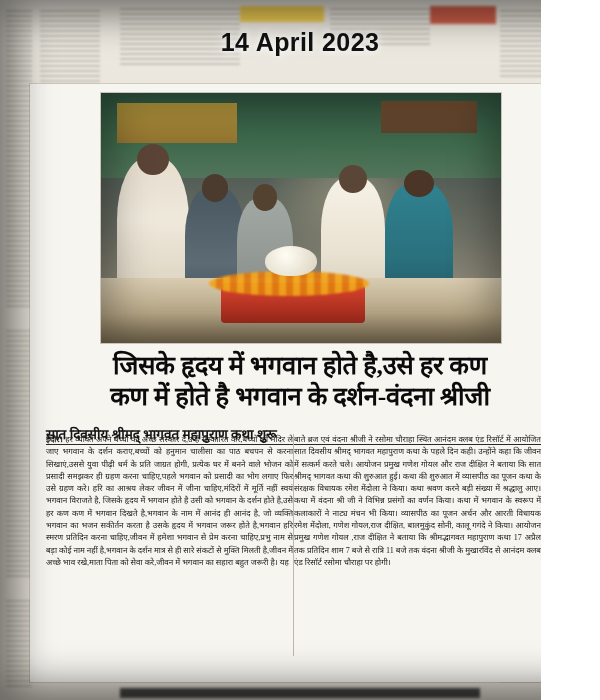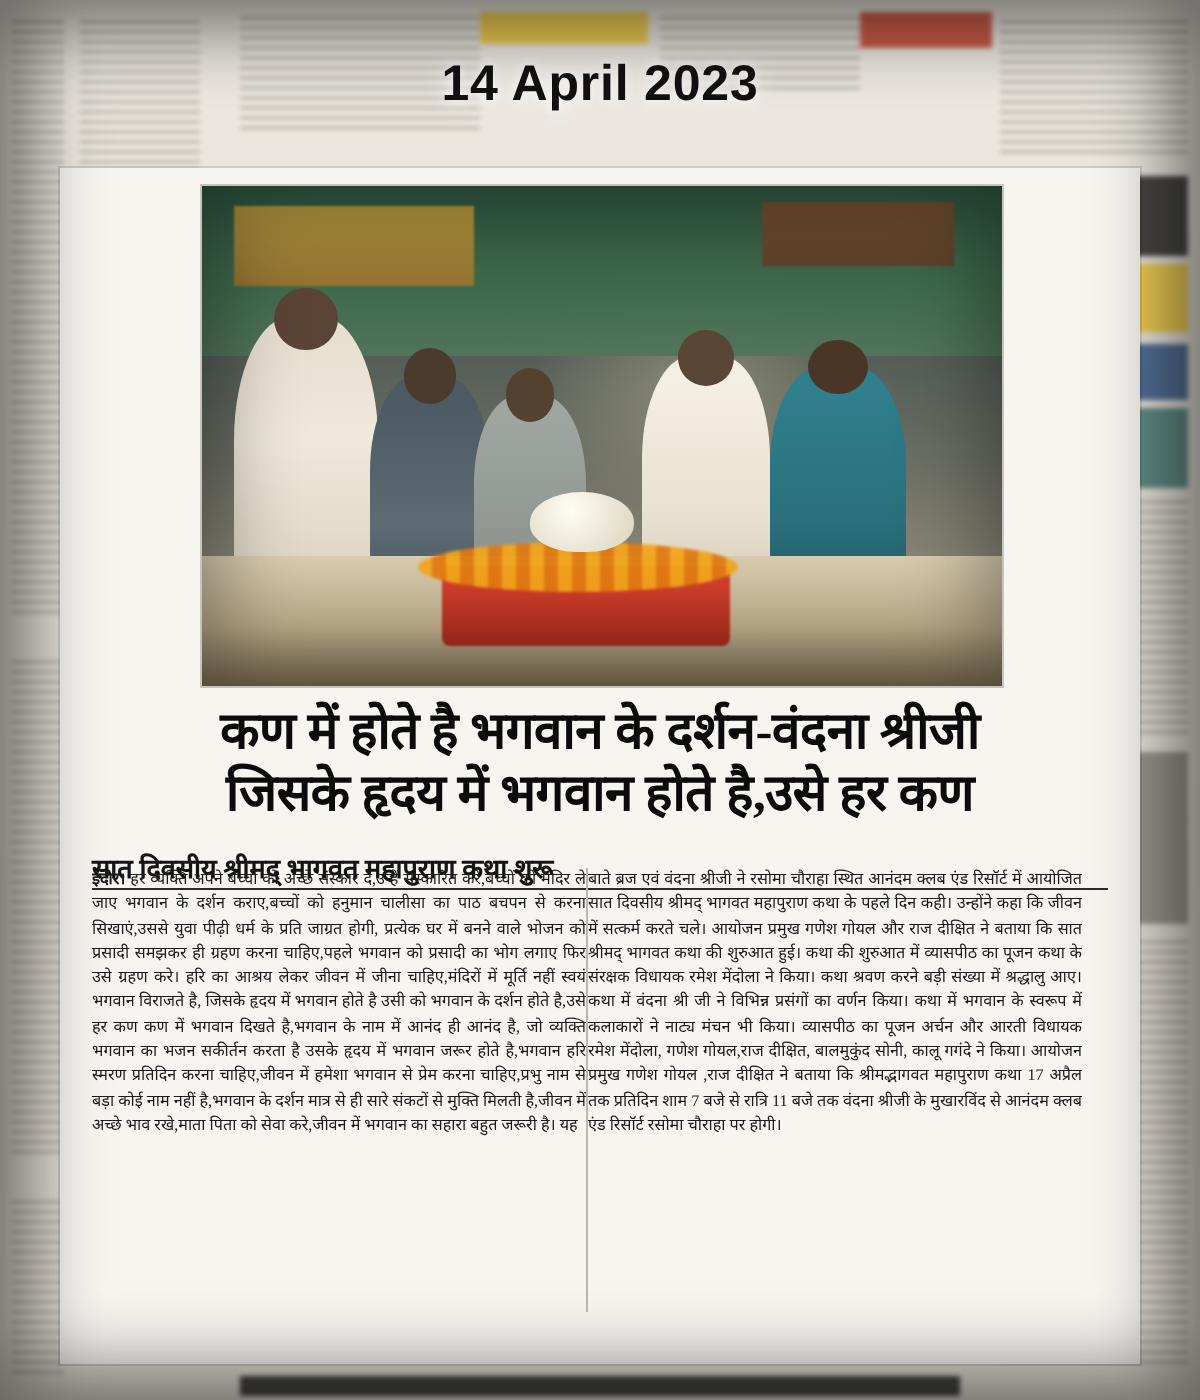--- a/index.html
+++ b/index.html
@@ -9,21 +9,21 @@
   body {
     width: 600px;
     height: 700px;
     background: #ffffff;
     font-family: "Liberation Sans", sans-serif;
     overflow: hidden;
   }
 
   .page {
     position: relative;
-    width: 600px;
+    width: 541px;
     height: 700px;
     background: #ffffff;
     overflow: hidden;
   }
 
   
   .bg-paper {
     position: absolute;
     left: 0; top: 0;
     width: 600px;
@@ -323,22 +323,22 @@
         <div class="ph-person p5"></div>
         <div class="ph-table"></div>
         <div class="ph-cloth"></div>
         <div class="ph-marigold"></div>
         <div class="ph-pot"></div>
         <div class="ph-vignette"></div>
       </div>
     </div>
 
     <div class="headline">
+      <div>जिसके हृदय में भगवान होते है,उसे हर कण</div>
       <div>कण में होते है भगवान के दर्शन-वंदना श्रीजी</div>
-      <div>जिसके हृदय में भगवान होते है,उसे हर कण</div>
     </div>
 
     <div class="subhead">सात दिवसीय श्रीमद् भागवत महापुराण कथा शुरू</div>
     <div class="rule"></div>
 
     <div class="columns">
       <div class="col">
         <span class="lead">इंदौर।</span><span> हर व्यक्ति अपने बच्चों को अच्छे संस्कार दे,उन्हें संस्कारित करे,बच्चों को मंदिर ले जाए भगवान के दर्शन कराए,बच्चों को हनुमान चालीसा का पाठ बचपन से करना सिखाएं,उससे युवा पीढ़ी धर्म के प्रति जाग्रत होगी, प्रत्येक घर में बनने वाले भोजन को प्रसादी समझकर ही ग्रहण करना चाहिए,पहले भगवान को प्रसादी का भोग लगाए फिर उसे ग्रहण करे। हरि का आश्रय लेकर जीवन में जीना चाहिए,मंदिरों में मूर्ति नहीं स्वयं भगवान विराजते है, जिसके हृदय में भगवान होते है उसी को भगवान के दर्शन होते है,उसे हर कण कण में भगवान दिखते है,भगवान के नाम में आनंद ही आनंद है, जो व्यक्ति भगवान का भजन सकीर्तन करता है उसके हृदय में भगवान जरूर होते है,भगवान हरि स्मरण प्रतिदिन करना चाहिए,जीवन में हमेशा भगवान से प्रेम करना चाहिए,प्रभु नाम से बड़ा कोई नाम नहीं है,भगवान के दर्शन मात्र से ही सारे संकटों से मुक्ति मिलती है,जीवन में अच्छे भाव रखे,माता पिता को सेवा करे,जीवन में भगवान का सहारा बहुत जरूरी है। यह</span>
       </div>
       <div class="col-div"></div>

